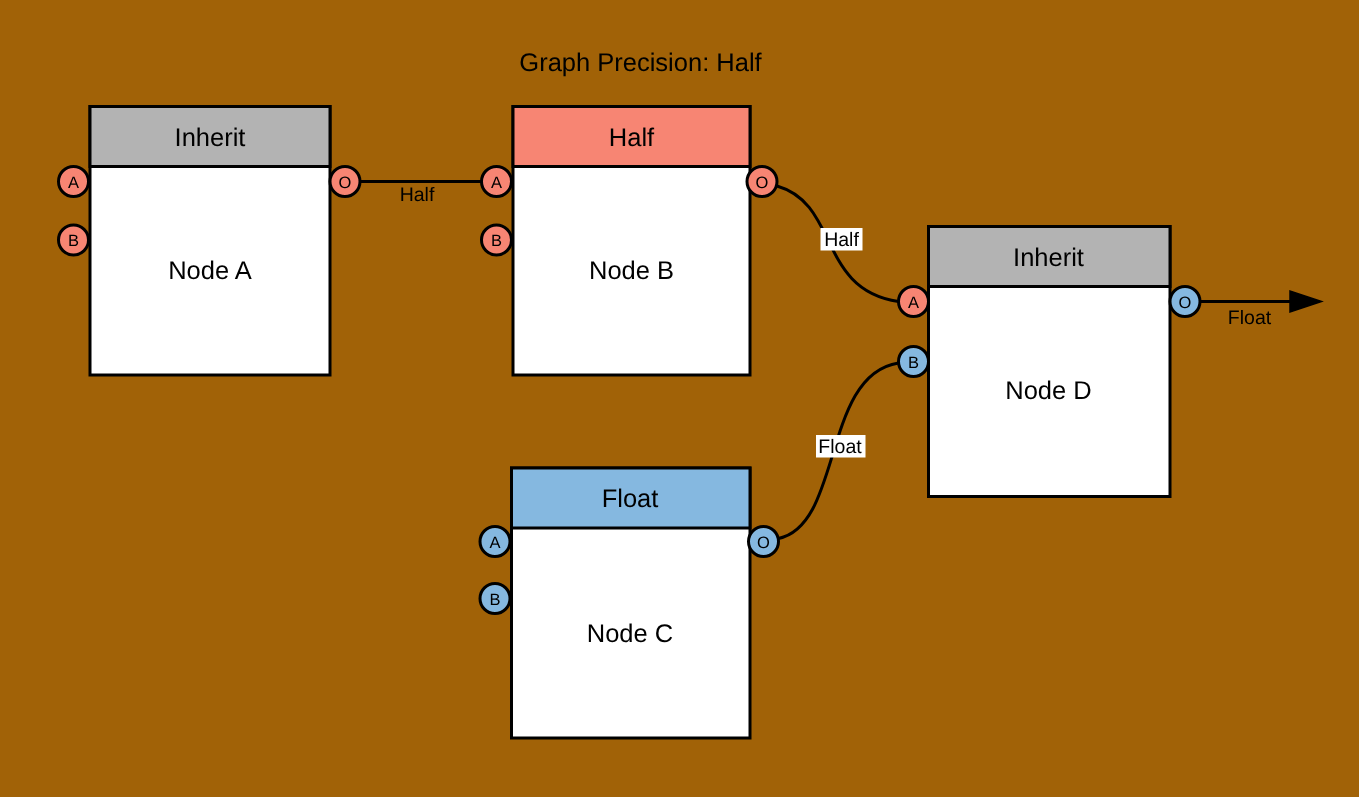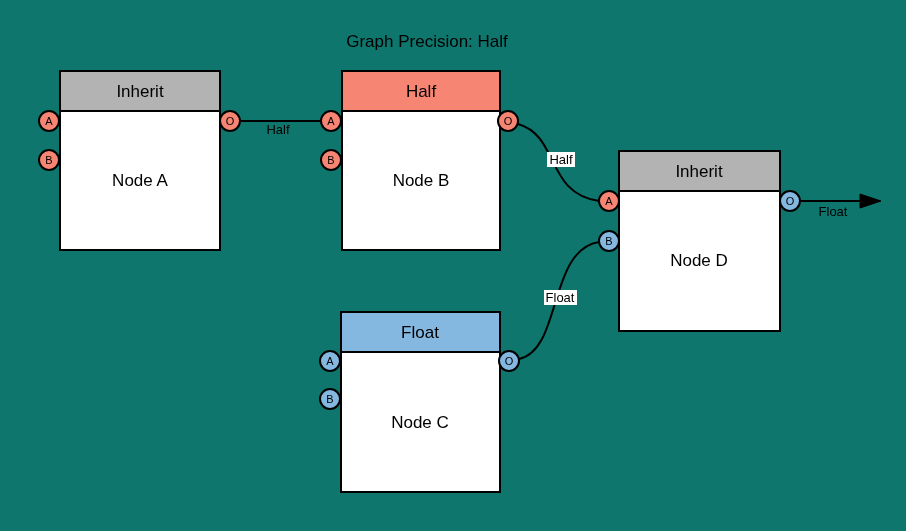--- a/index.html
+++ b/index.html
@@ -4,21 +4,21 @@
 <style>
   html, body {
     margin: 0;
     padding: 0;
     background: #ffffff;
   }
   #canvas {
     position: relative;
     width: 906px;
     height: 531px;
-    background: #0f766e;
+    background: #a16207;
     font-family: "Liberation Sans", sans-serif;
   }
   svg { display: block; }
   .node-body {
     fill: #ffffff;
     stroke: #000000;
     stroke-width: 2;
   }
   .node-header {
     stroke: #000000;

